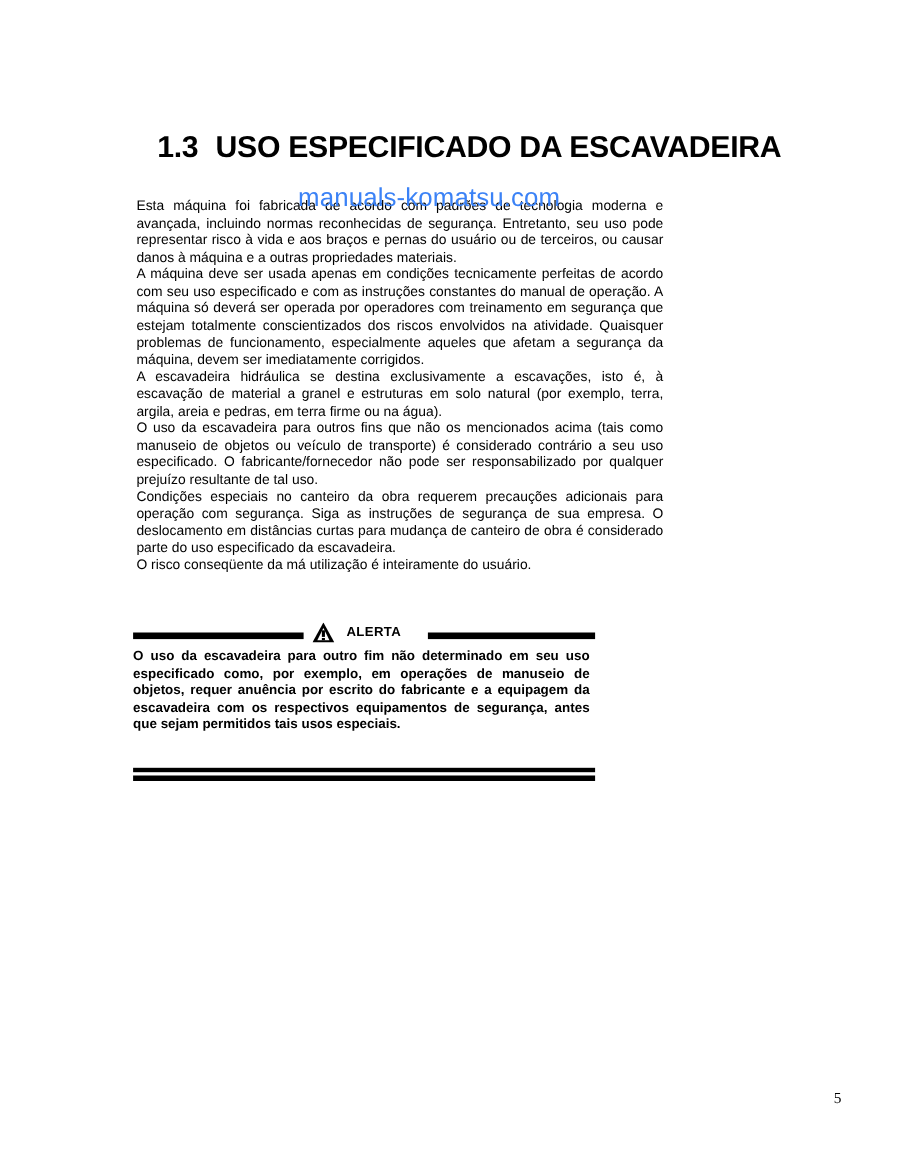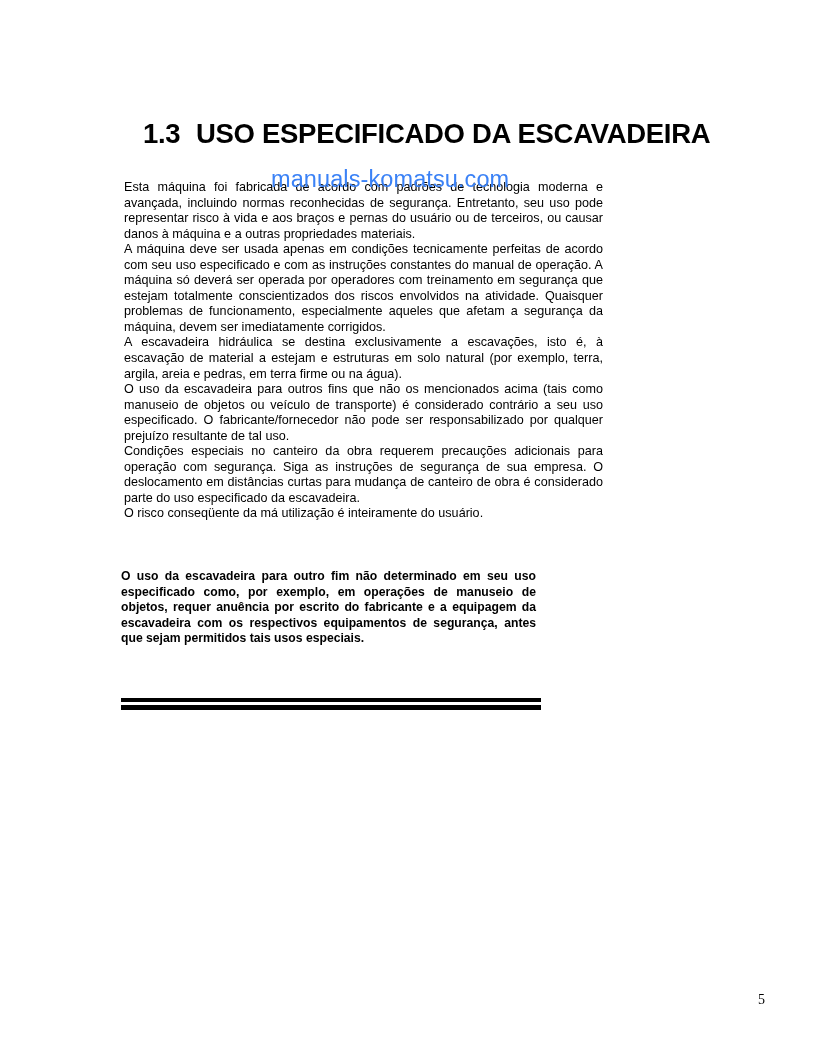--- a/index.html
+++ b/index.html
@@ -134,28 +134,41 @@
 </head>
 <body>
 
 <div class="heading">
   <span class="num">1.3</span><span>USO ESPECIFICADO DA ESCAVADEIRA</span>
 </div>
 
 <div class="body-text">
   <p>Esta máquina foi fabricada de acordo com padrões de tecnologia moderna e avançada, incluindo normas reconhecidas de segurança. Entretanto, seu uso pode representar risco à vida e aos braços e pernas do usuário ou de terceiros, ou causar danos à máquina e a outras propriedades materiais.</p>
   <p>A máquina deve ser usada apenas em condições tecnicamente perfeitas de acordo com seu uso especificado e com as instruções constantes do manual de operação. A máquina só deverá ser operada por operadores com treinamento em segurança que estejam totalmente conscientizados dos riscos envolvidos na atividade. Quaisquer problemas de funcionamento, especialmente aqueles que afetam a segurança da máquina, devem ser imediatamente corrigidos.</p>
-  <p>A escavadeira hidráulica se destina exclusivamente a escavações, isto é, à escavação de material a estejam e estruturas em solo natural (por exemplo, terra, argila, areia e pedras, em terra firme ou na água).</p>
+  <p>A escavadeira hidráulica se destina exclusivamente a escavações, isto é, à escavação de material a granel e estruturas em solo natural (por exemplo, terra, argila, areia e pedras, em terra firme ou na água).</p>
   <p>O uso da escavadeira para outros fins que não os mencionados acima (tais como manuseio de objetos ou veículo de transporte) é considerado contrário a seu uso especificado. O fabricante/fornecedor não pode ser responsabilizado por qualquer prejuízo resultante de tal uso.</p>
   <p>Condições especiais no canteiro da obra requerem precauções adicionais para operação com segurança. Siga as instruções de segurança de sua empresa. O deslocamento em distâncias curtas para mudança de canteiro de obra é considerado parte do uso especificado da escavadeira.</p>
   <p>O risco conseqüente da má utilização é inteiramente do usuário.</p>
 </div>
 
 <div class="watermark">manuals-komatsu.com</div>
 
 <div class="alert">
+  <div class="alert-header">
+    <div class="rule-left"></div>
+    <span class="alert-icon">
+      <svg width="20" height="18" viewBox="0 0 20 18">
+        <polygon points="10,0 20,18 0,18" fill="#000"></polygon>
+        <polygon points="10,5 15.5,16 4.5,16" fill="#fff"></polygon>
+        <rect x="8.6" y="7" width="2.8" height="6" fill="#000"></rect>
+        <rect x="8.6" y="14" width="2.8" height="2" fill="#000"></rect>
+      </svg>
+    </span>
+    <span class="alert-label">ALERTA</span>
+    <div class="rule-right"></div>
+  </div>
   <div class="alert-text">O uso da escavadeira para outro fim não determinado em seu uso especificado como, por exemplo, em operações de manuseio de objetos, requer anuência por escrito do fabricante e a equipagem da escavadeira com os respectivos equipamentos de segurança, antes que sejam permitidos tais usos especiais.</div>
 </div>
 
 <div class="bottom-rule-1"></div>
 <div class="bottom-rule-2"></div>
 
 <div class="page-number">5</div>
 
 </body></html>

